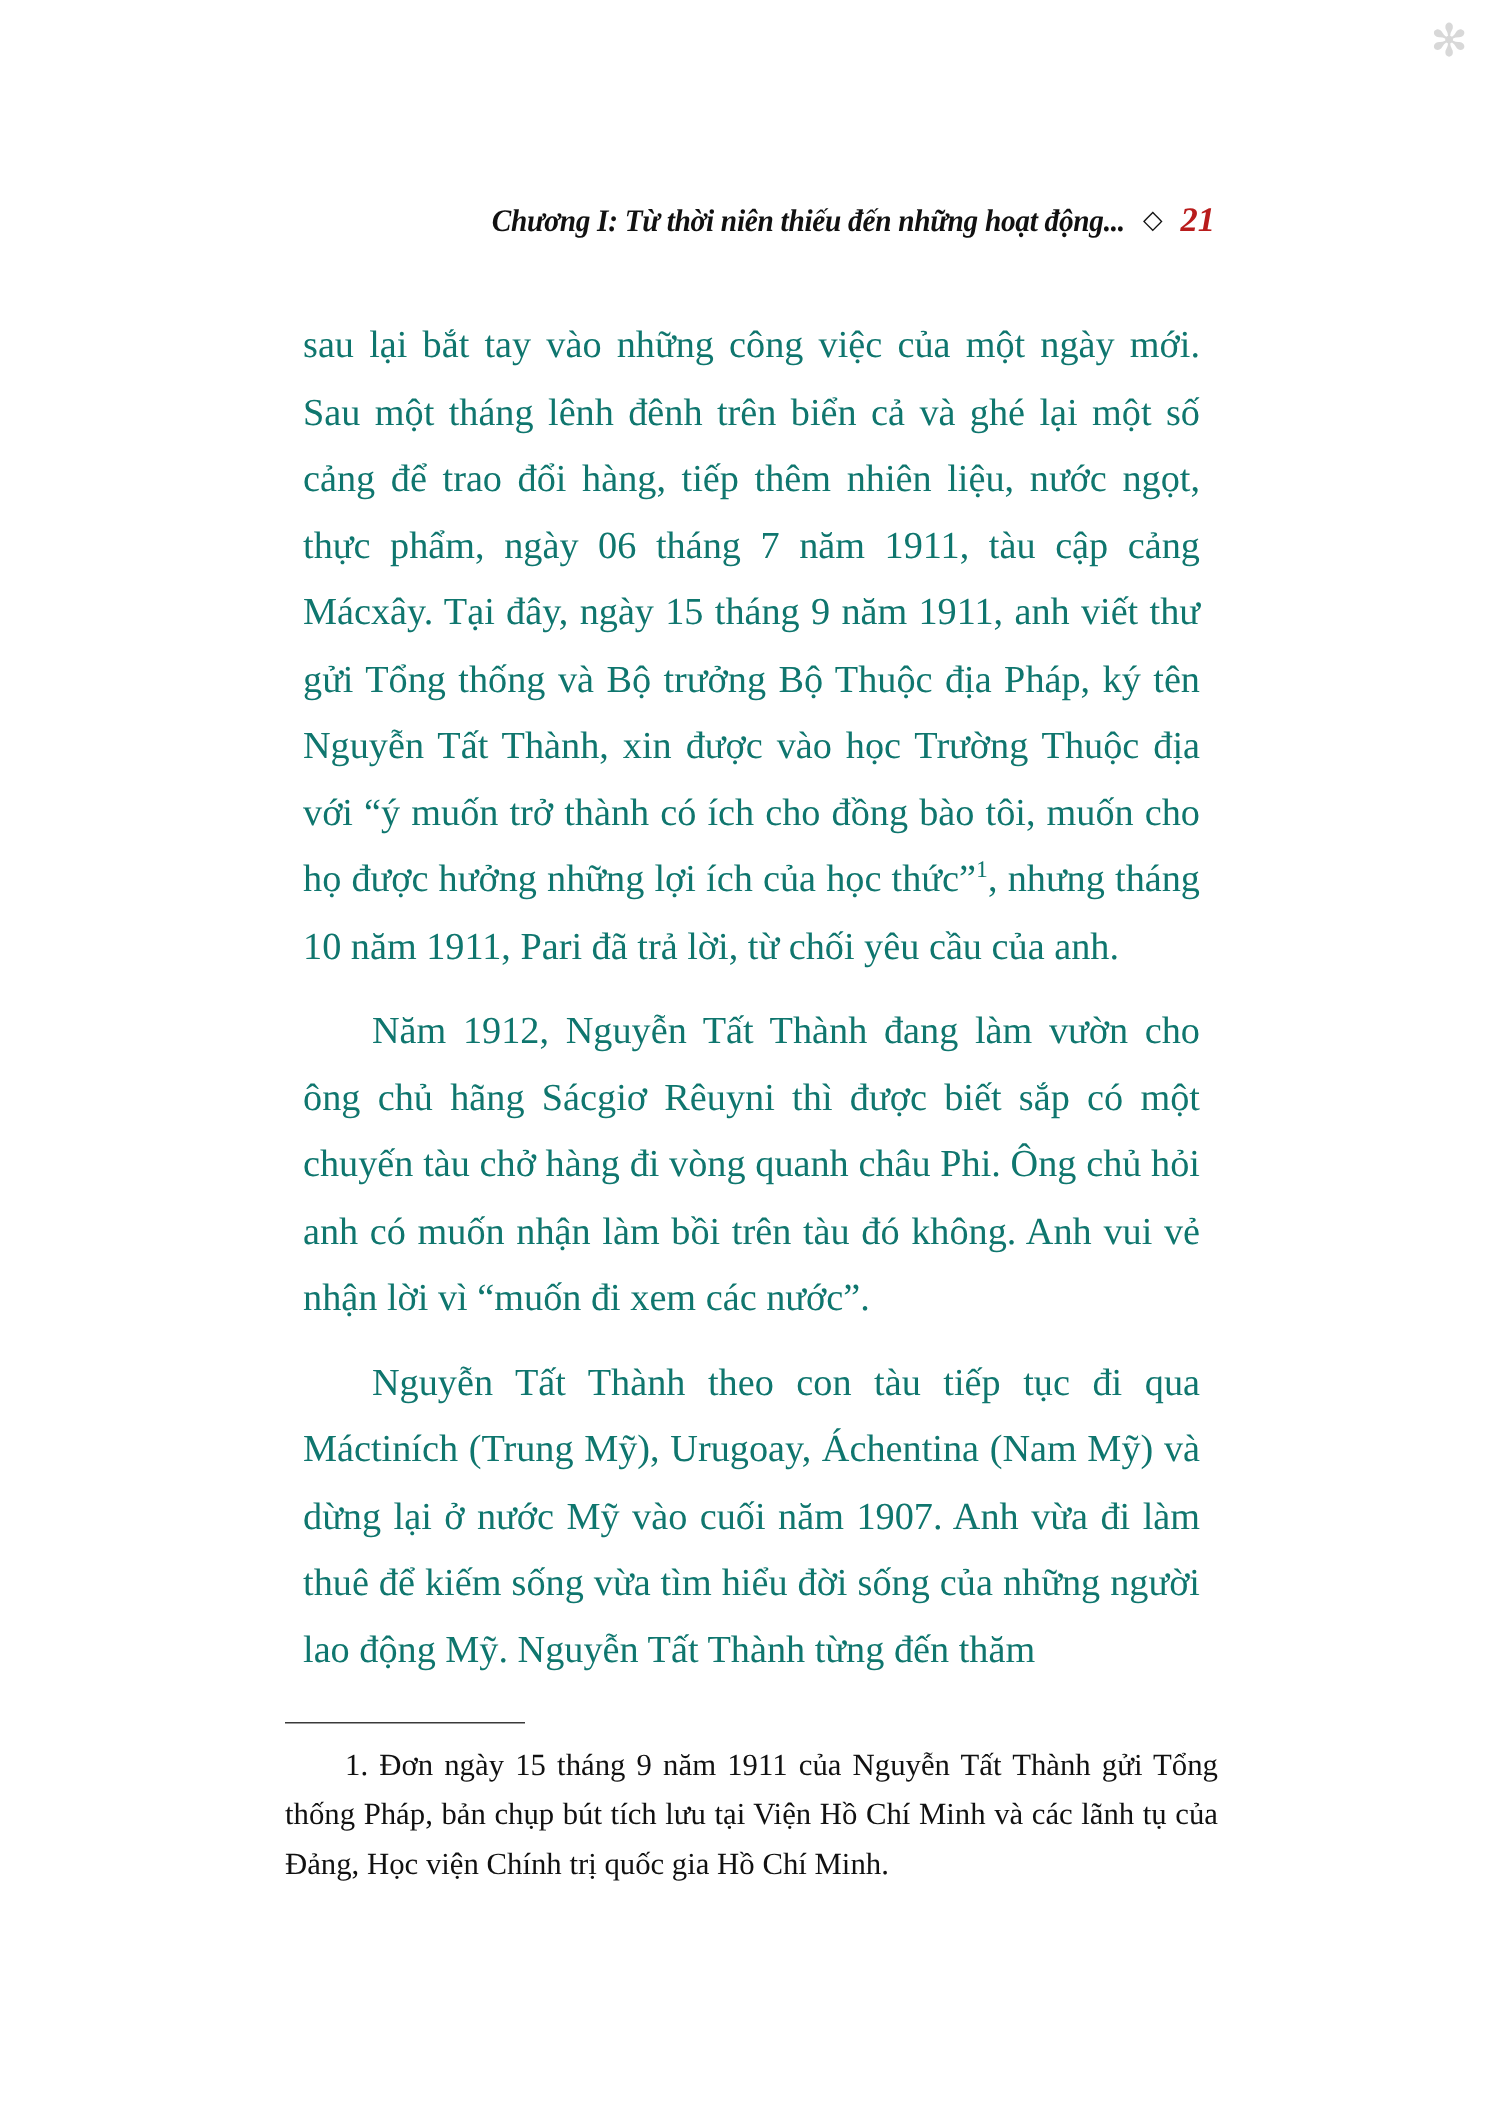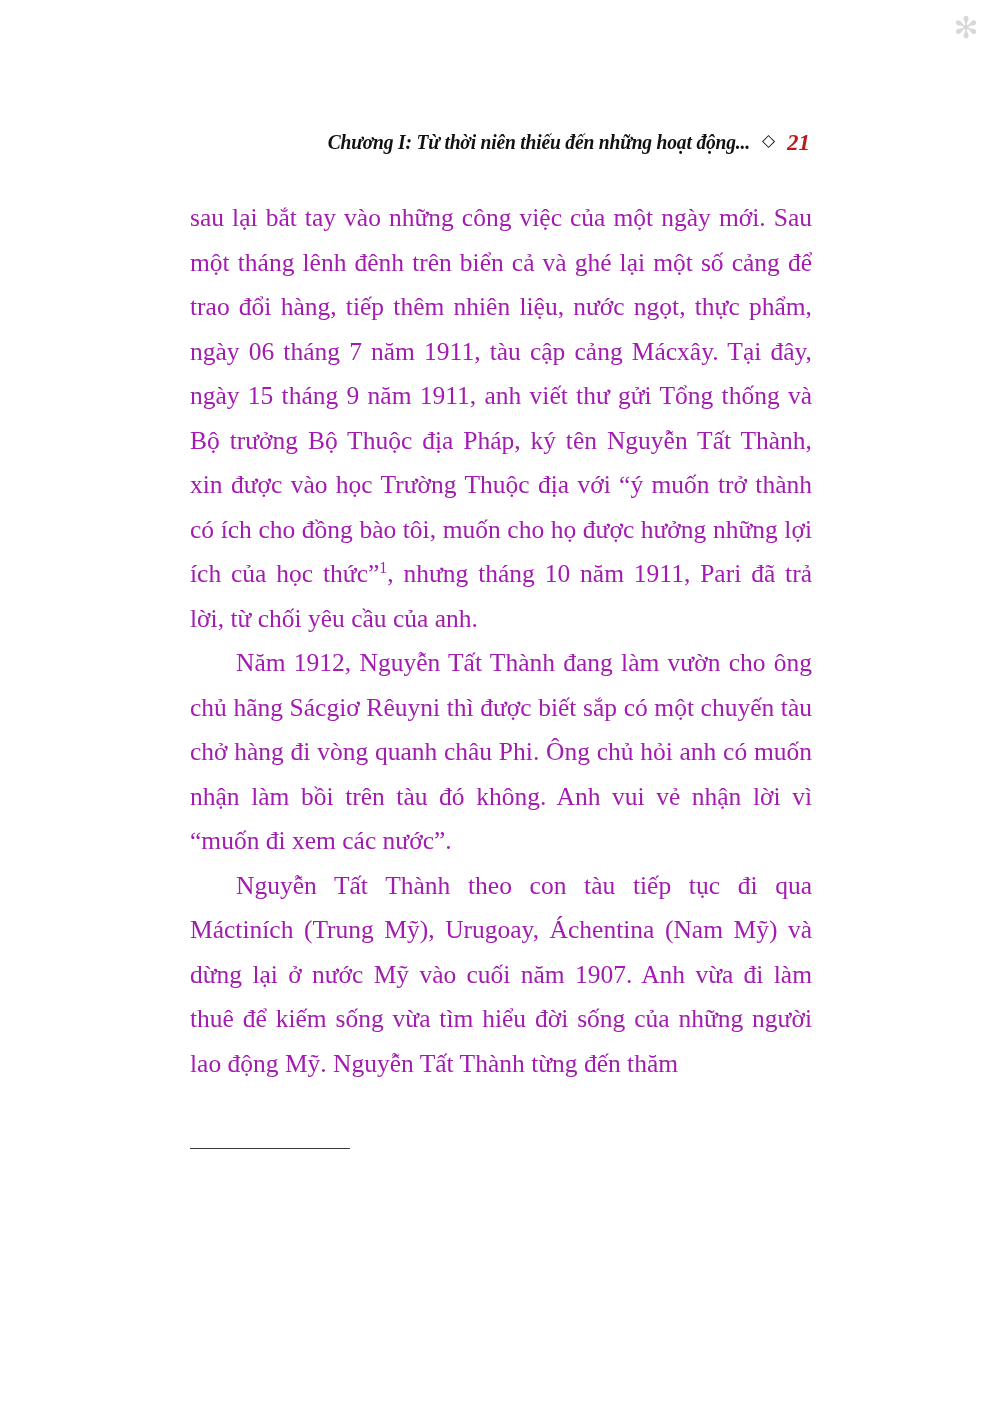--- a/index.html
+++ b/index.html
@@ -35,21 +35,21 @@
   }
 
   
   .running-head {
     position: absolute;
     left: 190px;
     right: 190px;
     top: 130px;
     height: 34px;
     display: flex;
-    align-items: flex-start;
+    align-items: center;
     justify-content: flex-end;
     gap: 10px;
     white-space: nowrap;
   }
 
   .running-head .head-title {
     font-family: "Liberation Serif", "DejaVu Serif", serif;
     font-style: italic;
     font-weight: bold;
     font-size: 21px;
@@ -79,24 +79,24 @@
     position: absolute;
     left: 190px;
     top: 196px;
     width: 622px;
   }
 
   .body-par {
     font-family: "Liberation Serif", "DejaVu Serif", serif;
     font-size: 25.5px;
     line-height: 44.5px;
-    color: #a21caf;
+    color: #0f766e;
     text-align: justify;
     text-justify: inter-word;
-    margin: 0;
+    margin: 12px;
     hyphens: none;
   }
 
   .body-par + .body-par {
     text-indent: 46px;
   }
 
   .body-par .fn-ref {
     font-size: 0.62em;
     vertical-align: super;
@@ -147,15 +147,16 @@
     <p class="body-par"><span>sau lại bắt tay vào những công việc của một ngày mới. Sau một tháng lênh đênh trên biển cả và ghé lại một số cảng để trao đổi hàng, tiếp thêm nhiên liệu, nước ngọt, thực phẩm, ngày 06 tháng 7 năm 1911, tàu cập cảng Mácxây. Tại đây, ngày 15 tháng 9 năm 1911, anh viết thư gửi Tổng thống và Bộ trưởng Bộ Thuộc địa Pháp, ký tên Nguyễn Tất Thành, xin được vào học Trường Thuộc địa với “ý muốn trở thành có ích cho đồng bào tôi, muốn cho họ được hưởng những lợi ích của học thức”</span><span class="fn-ref">1</span><span>, nhưng tháng 10 năm 1911, Pari đã trả lời, từ chối yêu cầu của anh.</span></p>
 
     <p class="body-par">Năm 1912, Nguyễn Tất Thành đang làm vườn cho ông chủ hãng Sácgiơ Rêuyni thì được biết sắp có một chuyến tàu chở hàng đi vòng quanh châu Phi. Ông chủ hỏi anh có muốn nhận làm bồi trên tàu đó không. Anh vui vẻ nhận lời vì “muốn đi xem các nước”.</p>
 
     <p class="body-par">Nguyễn Tất Thành theo con tàu tiếp tục đi qua Máctiních (Trung Mỹ), Urugoay, Áchentina (Nam Mỹ) và dừng lại ở nước Mỹ vào cuối năm 1907. Anh vừa đi làm thuê để kiếm sống vừa tìm hiểu đời sống của những người lao động Mỹ. Nguyễn Tất Thành từng đến thăm</p>
 
   </div>
 
   <div class="footnote-area">
     <div class="footnote-rule"></div>
+    <p class="footnote-text">1. Đơn ngày 15 tháng 9 năm 1911 của Nguyễn Tất Thành gửi Tổng thống Pháp, bản chụp bút tích lưu tại Viện Hồ Chí Minh và các lãnh tụ của Đảng, Học viện Chính trị quốc gia Hồ Chí Minh.</p>
   </div>
 
 </div>
 
 </body></html>

